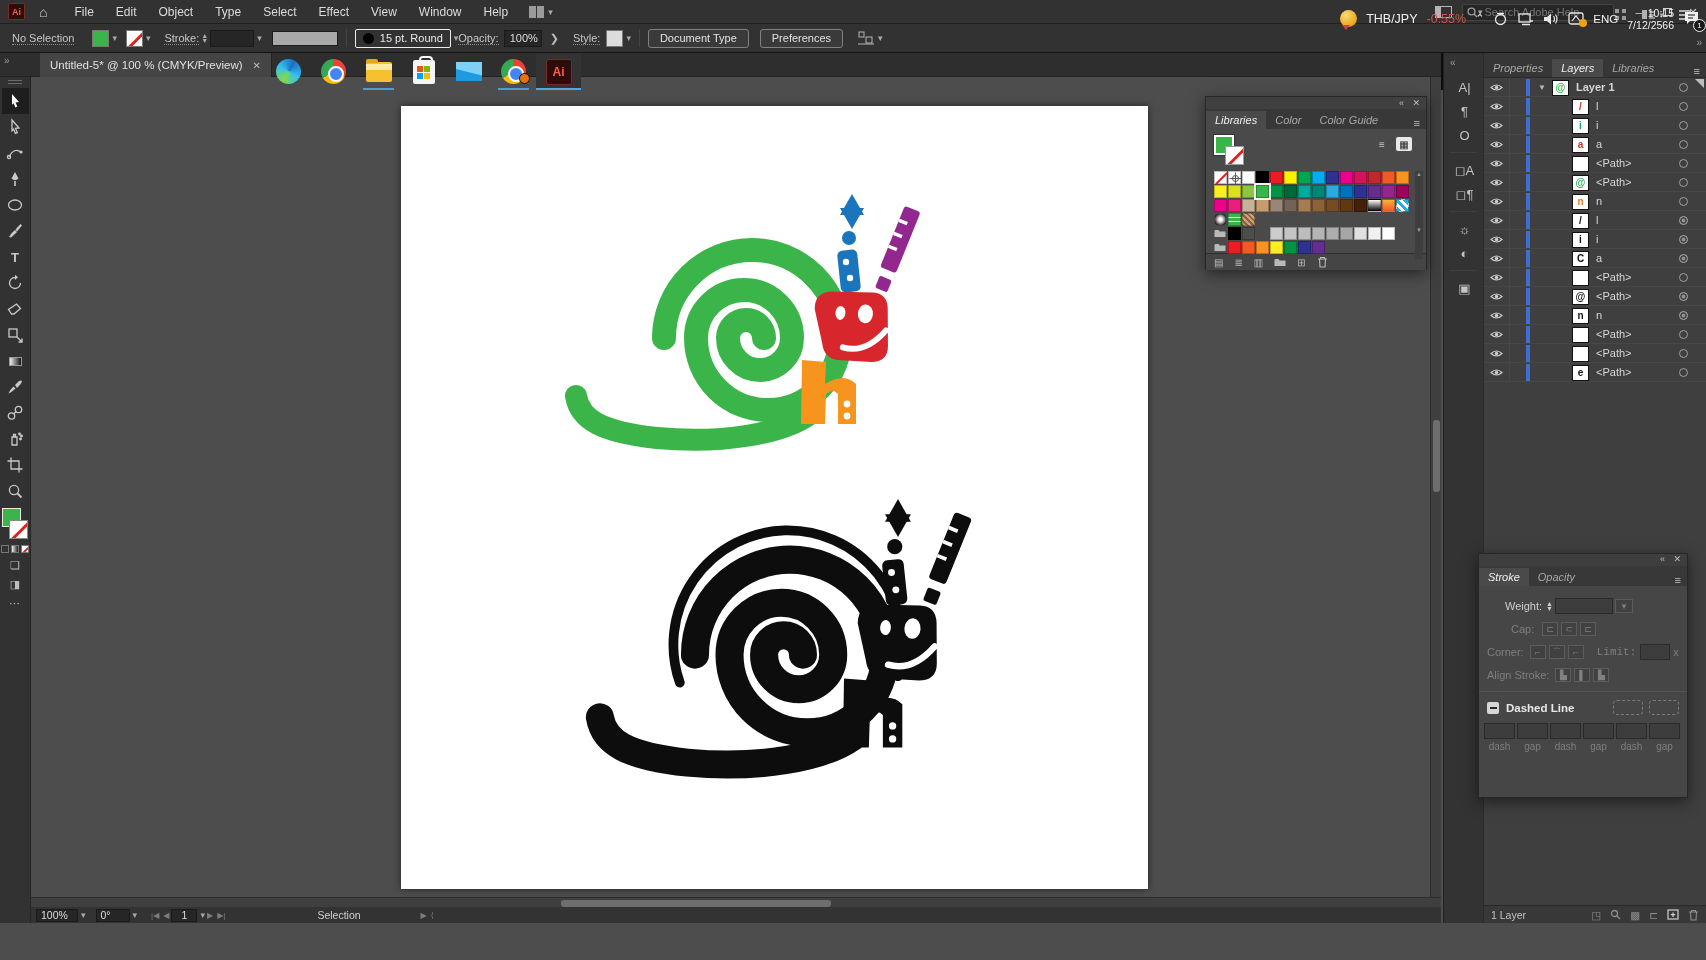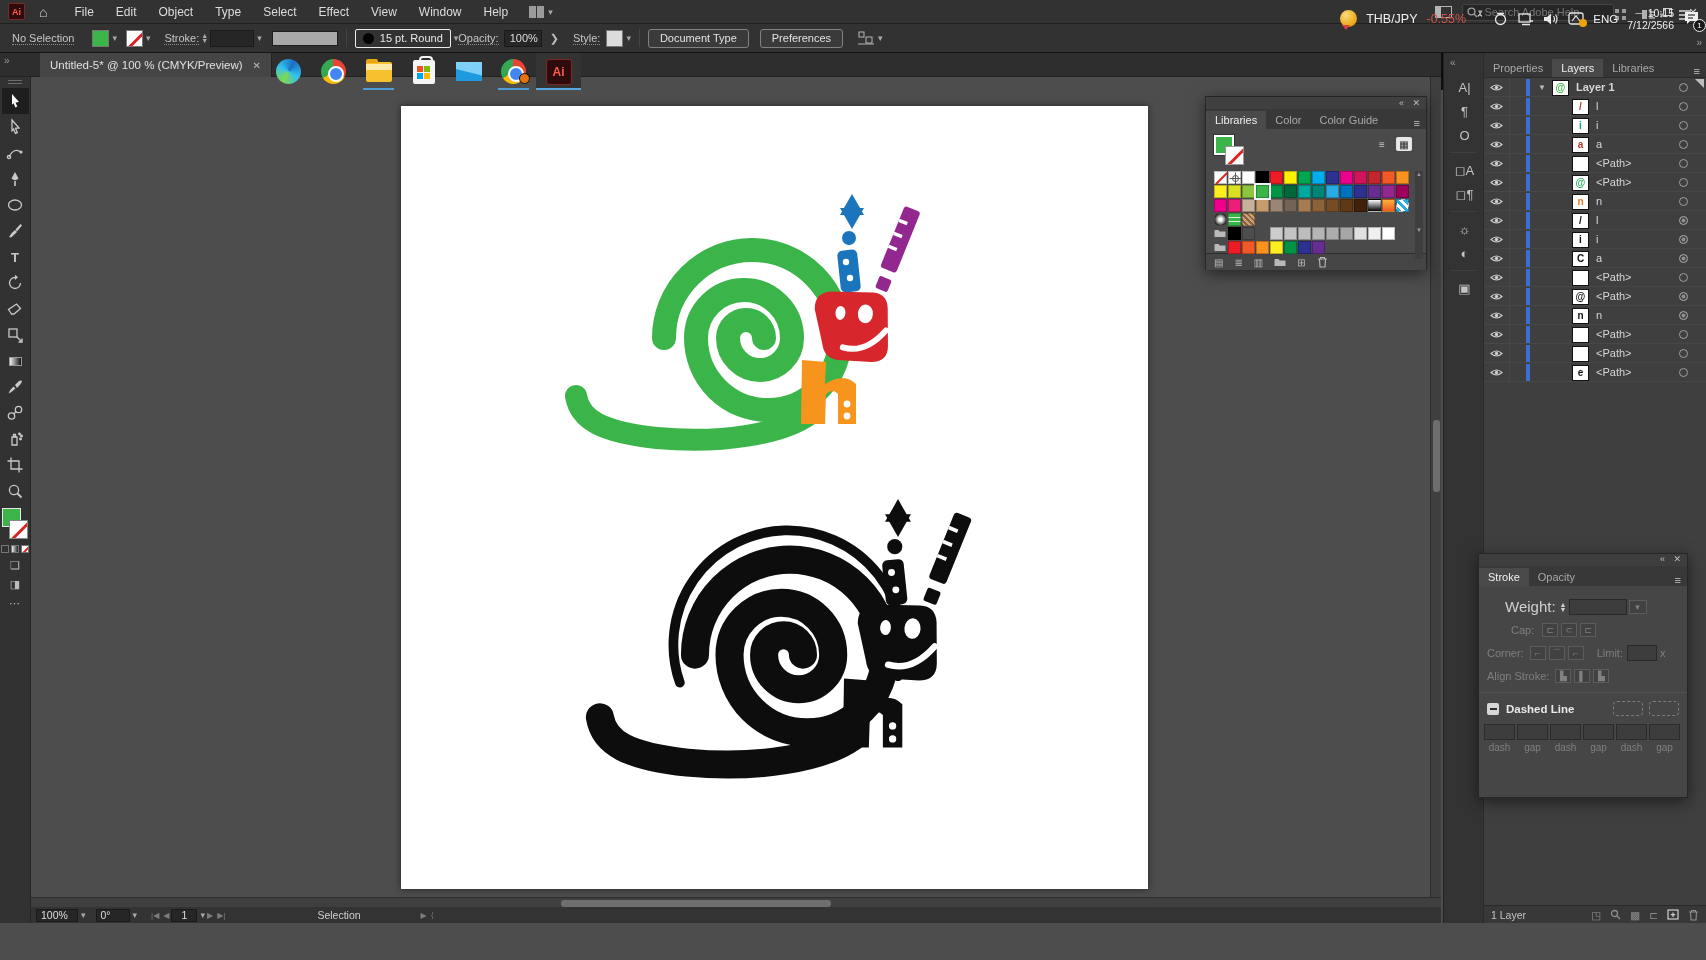--- a/index.html
+++ b/index.html
@@ -66,21 +66,21 @@
   #hscroll{position:absolute;left:0;top:820px;width:1410px;height:10px;background:#3f3f3f;border-top:1px solid #2d2d2d;}
   #hthumb{position:absolute;left:530px;top:1.5px;width:270px;height:7px;background:#6e6e6e;border-radius:3px;}
   #statusbar{position:absolute;left:0;top:830px;width:1410px;height:16px;background:#333;display:flex;align-items:center;font-size:10.5px;color:#c9c9c9;}
   #statusbar .fld{height:13px;font-size:10.5px;padding:0 4px;}
   .navg{color:#7d7d7d;font-size:8px;margin:0 2px;}
   
   #swpanel{left:1205px;top:96px;width:222px;height:174px;background:#4a4a4a;border:1px solid #272727;box-shadow:0 4px 14px rgba(0,0,0,.5);z-index:30;}
   #swstrip{height:12px;background:#404040;position:relative;}
   #swstrip .ctl{position:absolute;top:0;font-size:9px;color:#bdbdbd;line-height:12px;}
   #swtabs{height:20px;background:#383838;display:flex;align-items:flex-end;}
-  .ptab{padding:3px 9px;font-size:11px;color:#a8a8a8;}
+  .ptab{padding:3px 9px;font-size:11px;color:#a8a8a8;font-style:italic;}
   .ptab.active{background:#4a4a4a;color:#efefef;}
   .pmenu{margin-left:auto;color:#c3c3c3;font-size:11px;padding:0 6px;}
   #swbody{position:relative;height:124px;}
   #swfs{position:absolute;left:8px;top:6px;width:34px;height:32px;}
   #swfs .f{position:absolute;left:0;top:0;width:20px;height:20px;border:2px solid #fff;outline:1px solid #333;}
   #swfs .s{position:absolute;left:11px;top:11px;width:19px;height:19px;background:#fff;border:1px solid #999;overflow:hidden;}
   #swfs .s::before{content:"";position:absolute;left:-4px;top:8px;width:30px;height:3px;background:#d22;transform:rotate(-45deg);}
   #swviews{position:absolute;right:14px;top:8px;display:flex;gap:6px;}
   .vbtn{width:16px;height:14px;display:flex;align-items:center;justify-content:center;color:#c9c9c9;font-size:10px;}
   .vbtn.grid{background:#e8e8e8;color:#222;border-radius:2px;}
@@ -113,21 +113,21 @@
   .ltarget.filled{background:#8f8f8f;box-shadow:inset 0 0 0 1.5px #3f3f3f;}
   #laybottom{position:absolute;left:0;top:852px;width:222px;height:18px;background:#383838;border-top:1px solid #292929;display:flex;align-items:center;font-size:10.5px;color:#c2c2c2;padding:0 7px;gap:9px;}
   #laybottom .ic{color:#8e8e8e;display:flex;align-items:center;}
   #selcorner{position:absolute;right:2px;top:26px;width:0;height:0;border-top:9px solid #bdbdbd;border-left:9px solid transparent;}
   
   #strokepanel{left:1478px;top:553px;width:210px;height:245px;background:#464646;border:1px solid #272727;box-shadow:0 4px 14px rgba(0,0,0,.5);z-index:25;}
   #spstrip{height:12px;background:#3e3e3e;position:relative;}
   #sptabs{height:20px;background:#383838;display:flex;align-items:flex-end;}
   .srow{display:flex;align-items:center;margin:8px 8px 0;}
   .dislab{color:#7f7f7f;font-size:11px;}
-  .enlab{color:#cfcfcf;font-size:15px;}
+  .enlab{color:#cfcfcf;font-size:11px;}
   .sqbtn{width:16px;height:14px;border:1px solid #5c5c5c;background:#414141;margin-right:3px;display:flex;align-items:center;justify-content:center;color:#808080;font-size:9px;}
   .spfld{background:#3d3d3d;border:1px solid #2a2a2a;height:16px;}
   #dashdiv{height:1px;background:#2e2e2e;margin:9px 0 0;border-bottom:1px solid #535353;}
   #dashchk{width:12px;height:12px;background:#d6d6d6;border-radius:2px;margin-right:7px;display:flex;align-items:center;justify-content:center;}
   #dashchk::before{content:"";width:7px;height:2px;background:#2b2b2b;}
   .dashprev{width:30px;height:15px;border:1px dashed #7c7c7c;border-radius:4px;margin-left:6px;}
   #dashcells{display:flex;margin:8px 5px 0;}
   #dashcells .dc{width:31px;margin-right:2px;}
   #dashcells .dcf{height:16px;background:#3d3d3d;border:1px solid #2a2a2a;}
   #dashcells .dcl{text-align:center;color:#7f7f7f;font-size:10px;margin-top:2px;}
@@ -891,21 +891,21 @@
         <div class="sqbtn">⊏</div>
       </div>
     </div>
     <div class="srow">
       <span class="dislab">Corner:</span>
       <div style="margin-left:6px;display:flex;">
         <div class="sqbtn">⌐</div>
         <div class="sqbtn">⌒</div>
         <div class="sqbtn">⌐</div>
       </div>
-      <span class="dislab" style="margin-left:10px;">Limit:</span>
+      <span class="dislab" style="margin-left:10px;font-family:Liberation Mono, monospace;">Limit:</span>
       <div class="spfld" style="width:30px;margin-left:4px;"></div>
       <span class="dislab" style="margin-left:3px;">x</span>
     </div>
     <div class="srow">
       <span class="dislab">Align Stroke:</span>
       <div style="margin-left:6px;display:flex;">
         <div class="sqbtn">▙</div>
         <div class="sqbtn">▌</div>
         <div class="sqbtn">▙</div>
       </div>

